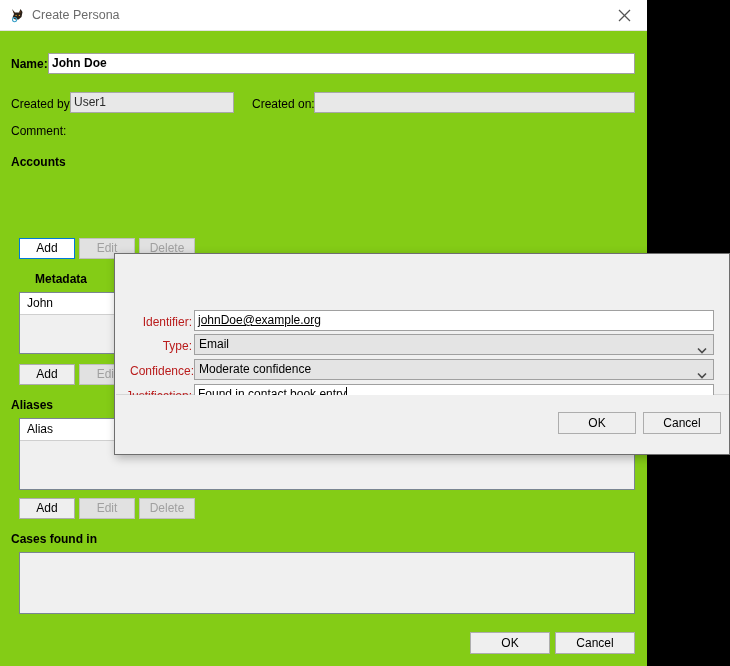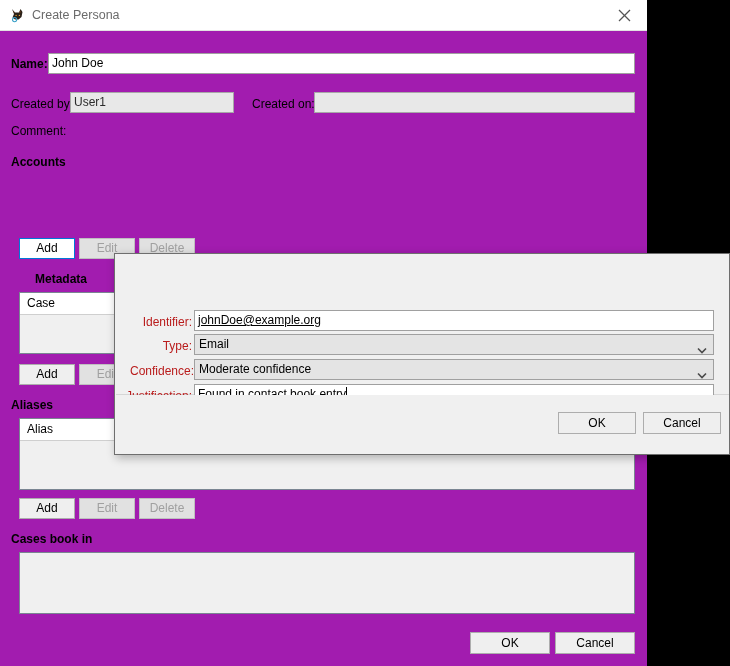--- a/index.html
+++ b/index.html
@@ -16,21 +16,21 @@
     font-size: 12px;
     color: #000000;
   }
 
   
   #main-window {
     position: absolute;
     left: 0; top: 0;
     width: 647px;
     height: 666px;
-    background: #a21caf;
+    background: #84cc16;
     box-sizing: border-box;
   }
   #title-bar {
     position: absolute;
     left: 0; top: 0;
     width: 647px;
     height: 31px;
     background: #ffffff;
     border-bottom: 1px solid #e2e2e2;
     box-sizing: border-box;
@@ -264,57 +264,57 @@
     <span class="title-text">Create Persona</span>
     <span class="win-close">
       <svg width="13" height="13" viewBox="0 0 13 13">
         <line x1="1" y1="1" x2="12" y2="12" stroke="#555" stroke-width="1.2"></line>
         <line x1="12" y1="1" x2="1" y2="12" stroke="#555" stroke-width="1.2"></line>
       </svg>
     </span>
   </div>
 
   <span class="lbl bold" style="left:11px; top:56px;">Name:</span>
-  <div class="txtfield" style="left:48px; top:53px; width:587px;">John Doe</div>
+  <div class="txtfield" style="left:48px; top:53px; width:587px;font-weight:bold;">John Doe</div>
 
   <span class="lbl" style="left:11px; top:96px;">Created by:</span>
   <div class="txtfield disabled" style="left:70px; top:92px; width:164px;">User1</div>
   <span class="lbl" style="left:252px; top:96px;">Created on:</span>
   <div class="txtfield disabled" style="left:314px; top:92px; width:321px;"></div>
 
   <span class="lbl" style="left:11px; top:123px;">Comment:</span>
 
   <span class="sect-title" style="left:11px; top:155px;">Accounts</span>
   <div class="btn focus" style="left:19px; top:238px; width:56px;">Add</div>
   <div class="btn disabled" style="left:79px; top:238px; width:56px;">Edit</div>
   <div class="btn disabled" style="left:139px; top:238px; width:56px;">Delete</div>
 
   <span class="sect-title" style="left:11px; top:272px;padding-left:24px;">Metadata</span>
   <div class="listbox" style="left:19px; top:292px; width:616px; height:62px;">
     <div class="lhead">
-      <span class="hcell" style="left:7px;">Case</span>
+      <span class="hcell" style="left:7px;">John</span>
     </div>
     <div class="lbody"></div>
   </div>
   <div class="btn plain" style="left:19px; top:364px; width:56px;">Add</div>
   <div class="btn disabled" style="left:79px; top:364px; width:56px;">Edit</div>
   <div class="btn disabled" style="left:139px; top:364px; width:56px;">Delete</div>
 
   <span class="sect-title" style="left:11px; top:398px;">Aliases</span>
   <div class="listbox" style="left:19px; top:418px; width:616px; height:72px;">
     <div class="lhead">
       <span class="hcell" style="left:7px;">Alias</span>
     </div>
     <div class="lbody"></div>
   </div>
   <div class="btn plain" style="left:19px; top:498px; width:56px;">Add</div>
   <div class="btn disabled" style="left:79px; top:498px; width:56px;">Edit</div>
   <div class="btn disabled" style="left:139px; top:498px; width:56px;">Delete</div>
 
-  <span class="sect-title" style="left:11px; top:532px;">Cases book in</span>
+  <span class="sect-title" style="left:11px; top:532px;">Cases found in</span>
   <div class="listbox" style="left:19px; top:552px; width:616px; height:62px;">
     <div class="lbody"></div>
   </div>
 
   <div class="btn plain" style="left:470px; top:632px; width:80px; height:22px; line-height:20px;">OK</div>
   <div class="btn plain" style="left:555px; top:632px; width:80px; height:22px; line-height:20px;">Cancel</div>
 </div>
 
 <div id="add-account-dialog">
 

